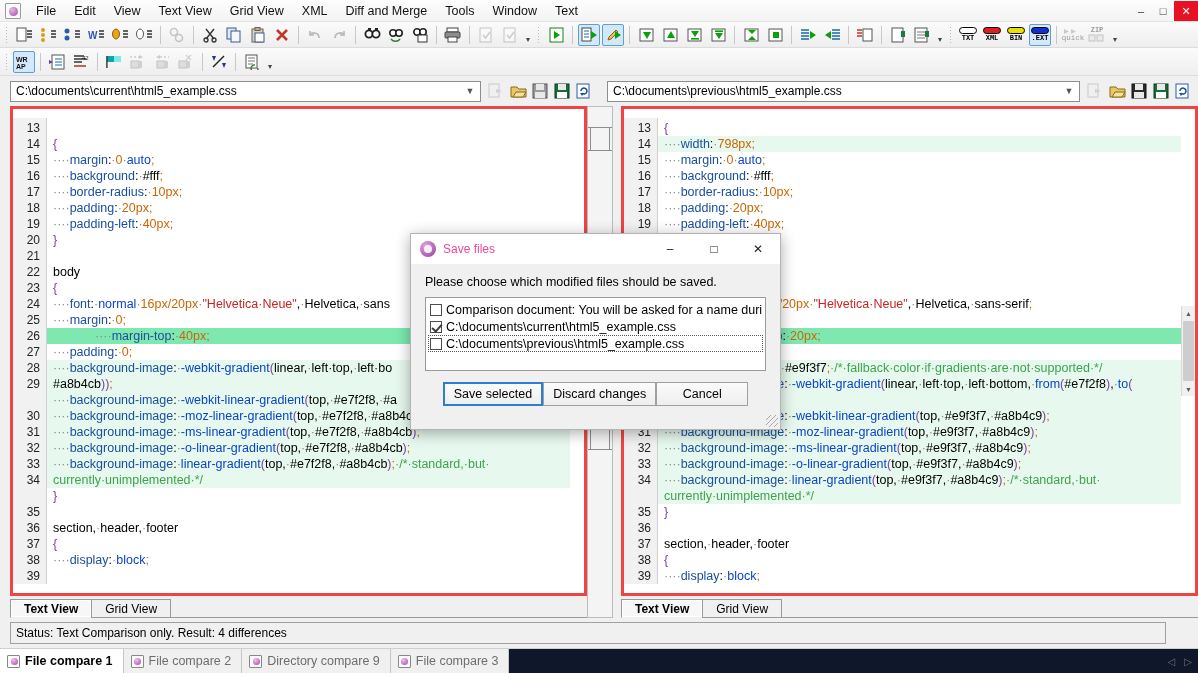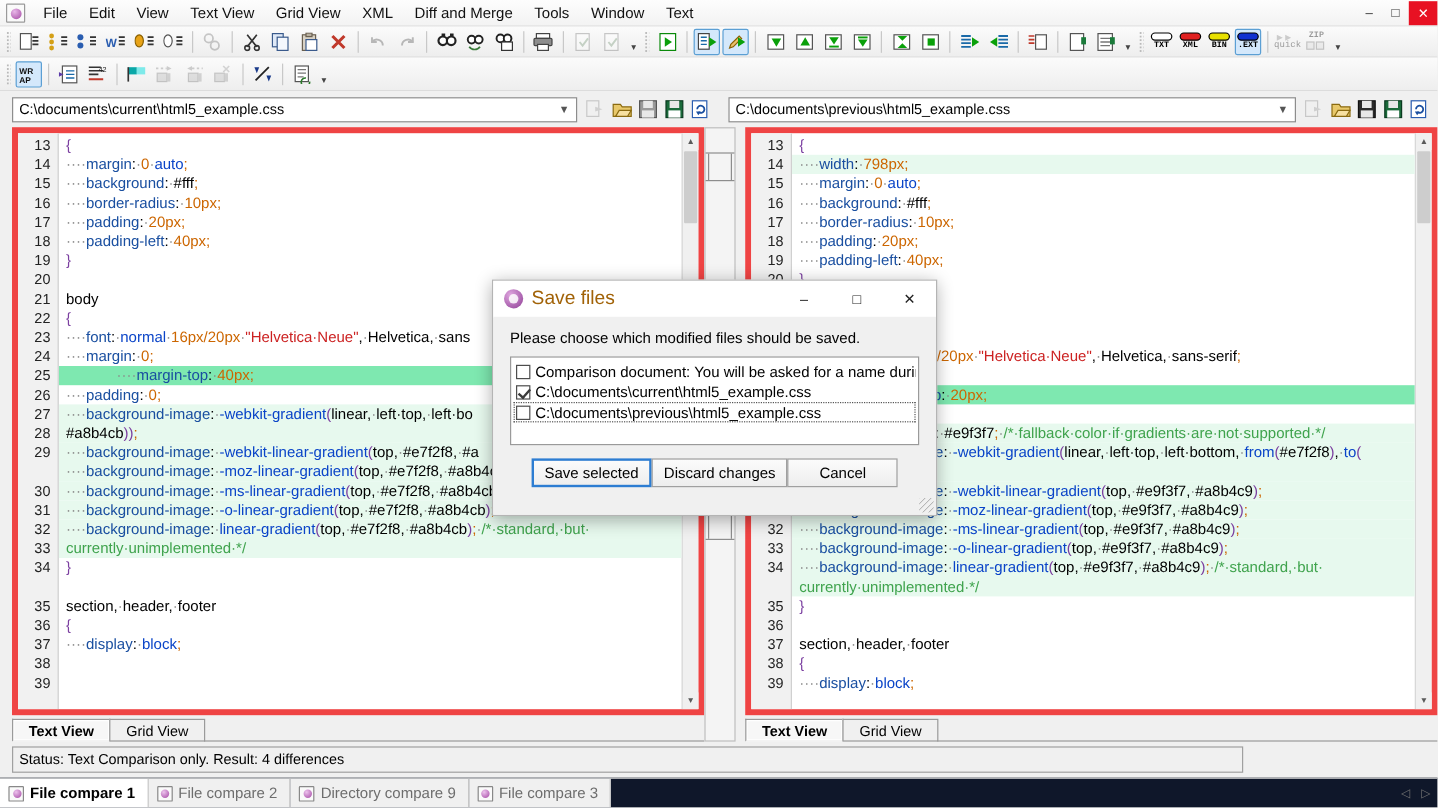--- a/index.html
+++ b/index.html
@@ -122,22 +122,22 @@
   }
   .pane {
     display: flex; flex-direction: column;
     min-width: 0; position: relative;
   }
   .pane.left  { width: 577px; margin-left: 10px; }
   .pane.right { width: 577px; margin-left: 8px; }
 
   .editor-wrap {
     flex: 1; min-height: 0;
-    border: 5px solid #ef4444; background: #fff;
-    display: flex; overflow: hidden; position: relative;
+    border: 3px solid #ef4444; background: #fff;
+    display: flex; overflow: hidden; position: relative; align-items: center;
   }
   .linecol {
     width: 34px; flex: none; background: #f1f1f1;
     border-right: 1px solid #d0d0d0;
     font-family: "Liberation Sans", sans-serif;
     font-size: 12px; color: #222; text-align: right;
     padding-top: 2px;
   }
   .code {
     flex: 1; min-width: 0; overflow: hidden;
@@ -210,21 +210,21 @@
   }
   .vtab.sel {
     font-weight: bold; background: #f7f7f7;
     border-bottom-color: #f0f0f0;
     box-shadow: inset 0 0 0 1px #fff;
   }
   .vtab-fill { flex: 1; border-bottom: 1px solid #9a9a9a; }
 
   
   .statusbar {
-    height: 22px; margin: 4px 0 0 10px; width: 1026px;
+    height: 22px; margin: 4px 0 0 10px; width: 1156px;
     border: 1px solid #a0a0a0; background: #f0f0f0;
     display: flex; align-items: center; padding: 0 5px;
     font-size: 12px; color: #000;
   }
 
   
   .doctabs {
     height: 25px; display: flex; align-items: stretch;
     background: #0f172a; border-top: 1px solid #cfcfcf;
     margin-top: 4px;
@@ -265,21 +265,21 @@
     width: 16px; height: 16px; margin: 0 7px 0 9px; flex: none;
     border-radius: 50%;
     background: radial-gradient(circle at 34% 30%, #dfa6df, #8e3d95);
     position: relative;
   }
   .dlg-icon::after {
     content: ""; position: absolute; left: 4px; top: 4px;
     width: 8px; height: 8px; border-radius: 50%;
     background: #fff; opacity: .85;
   }
-  .dlg-title .t { font-size: 16px; color: #a16207; flex: 1; }
+  .dlg-title .t { font-size: 12px; color: #ec4899; flex: 1; }
   .dlg-wbtns { display: flex; height: 31px; }
   .dlg-wbtn {
     width: 44px; height: 31px; display: flex; align-items: center;
     justify-content: center; color: #222;
   }
   .dlg-body { flex: 1; padding: 10px 14px 0; background: #f0f0f0; }
   .dlg-msg { font-size: 12.5px; color: #000; margin-bottom: 8px; }
   .dlg-list {
     height: 74px; background: #fff; border: 1px solid #9a9a9a;
     padding: 3px 2px; overflow: hidden;

